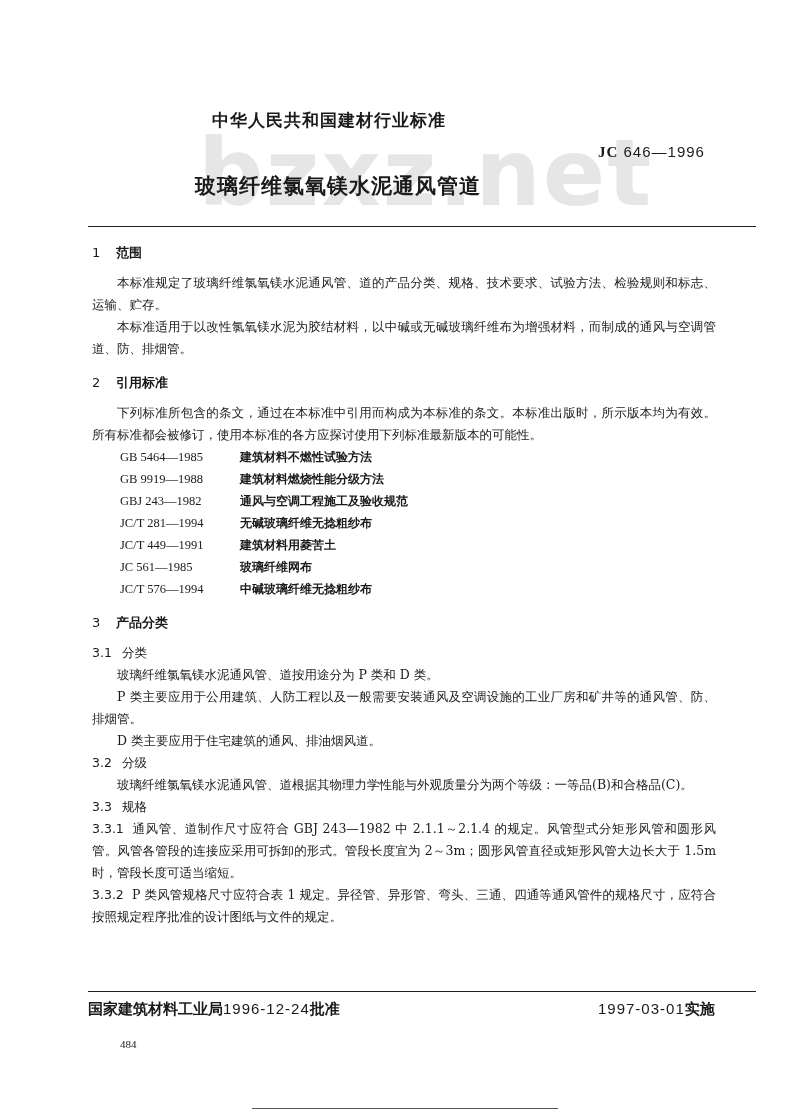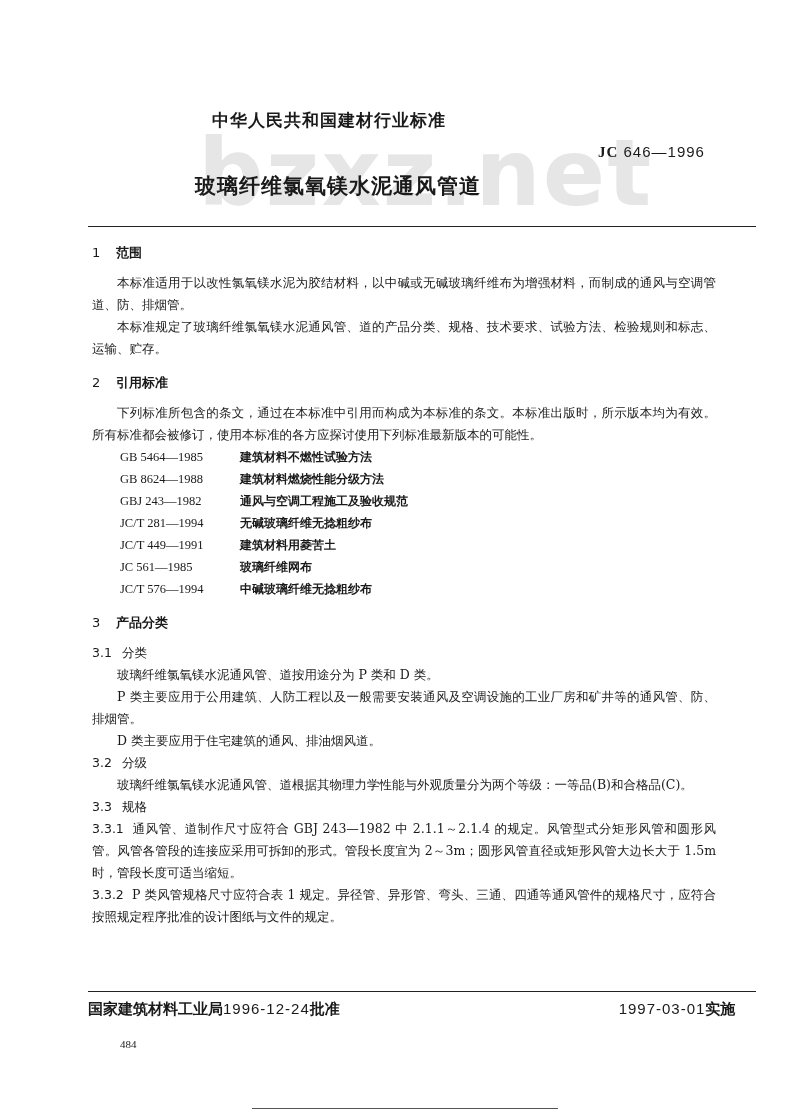--- a/index.html
+++ b/index.html
@@ -38,21 +38,21 @@
     .refs li { padding-left: 28px; }
     .refs .code { display: inline-block; font-family: "Liberation Serif", serif; min-width: 120px; }
     .refs .title { font-weight: bold; font-family: "DejaVu Sans", sans-serif; font-size: 12px; }
     .clause { margin: 0; text-align: justify; }
     .clause .num { font-family: "DejaVu Sans", sans-serif; display: inline-block; width: 40px; }
     .footer-left {
       left: 88px; top: 1000px; font-family: "DejaVu Sans", sans-serif; font-weight: bold; font-size: 15px;
     }
     .footer-left .date { font-weight: normal; font-family: "Liberation Sans", sans-serif; letter-spacing: 1px; }
     .footer-right {
-      left: 598px; top: 1000px; width: 158px; text-align: center; font-family: "Liberation Sans", sans-serif;
+      left: 598px; top: 1000px; width: 158px; text-align: left; font-family: "Liberation Sans", sans-serif;
       font-size: 15px; letter-spacing: 1px;
     }
     .footer-right .suffix { font-family: "DejaVu Sans", sans-serif; font-weight: bold; letter-spacing: 0; }
     .pagenum { left: 120px; top: 1038px; font-size: 11px; font-family: "Liberation Serif", serif; text-align: center; }
     .bottom-rule { left: 252px; top: 1108px; width: 306px; border-top: 1px solid #555; }
   </style>
 </head>
 <body>
 
 <div class="abs watermark">bzxz.net</div>
@@ -64,32 +64,32 @@
 <div class="abs doctitle">玻璃纤维氯氧镁水泥通风管道</div>
 
 <div class="abs rule" style="top:226px;"></div>
 
 <div class="abs content">
 
   <div class="h1">
     <span class="num">1</span><span>范围</span>
   </div>
   <div class="gap-sm"></div>
+  <p class="p">本标准规定了玻璃纤维氯氧镁水泥通风管、道的产品分类、规格、技术要求、试验方法、检验规则和标志、运输、贮存。</p>
   <p class="p">本标准适用于以改性氯氧镁水泥为胶结材料，以中碱或无碱玻璃纤维布为增强材料，而制成的通风与空调管道、防、排烟管。</p>
-  <p class="p">本标准规定了玻璃纤维氯氧镁水泥通风管、道的产品分类、规格、技术要求、试验方法、检验规则和标志、运输、贮存。</p>
   <div class="gap-sec"></div>
 
   <div class="h1">
     <span class="num">2</span><span>引用标准</span>
   </div>
   <div class="gap-sm"></div>
   <p class="p">下列标准所包含的条文，通过在本标准中引用而构成为本标准的条文。本标准出版时，所示版本均为有效。所有标准都会被修订，使用本标准的各方应探讨使用下列标准最新版本的可能性。</p>
   <ul class="refs">
     <li><span class="code">GB 5464—1985</span><span class="title">建筑材料不燃性试验方法</span></li>
-    <li><span class="code">GB 8624—1988</span><span class="title">建筑材料燃烧性能分级方法</span></li>
+    <li><span class="code">GB 9919—1988</span><span class="title">建筑材料燃烧性能分级方法</span></li>
     <li><span class="code">GBJ 243—1982</span><span class="title">通风与空调工程施工及验收规范</span></li>
     <li><span class="code">JC/T 281—1994</span><span class="title">无碱玻璃纤维无捻粗纱布</span></li>
     <li><span class="code">JC/T 449—1991</span><span class="title">建筑材料用菱苦土</span></li>
     <li><span class="code">JC 561—1985</span><span class="title">玻璃纤维网布</span></li>
     <li><span class="code">JC/T 576—1994</span><span class="title">中碱玻璃纤维无捻粗纱布</span></li>
   </ul>
   <div class="gap-sec"></div>
 
   <div class="h1">
     <span class="num">3</span><span>产品分类</span>

